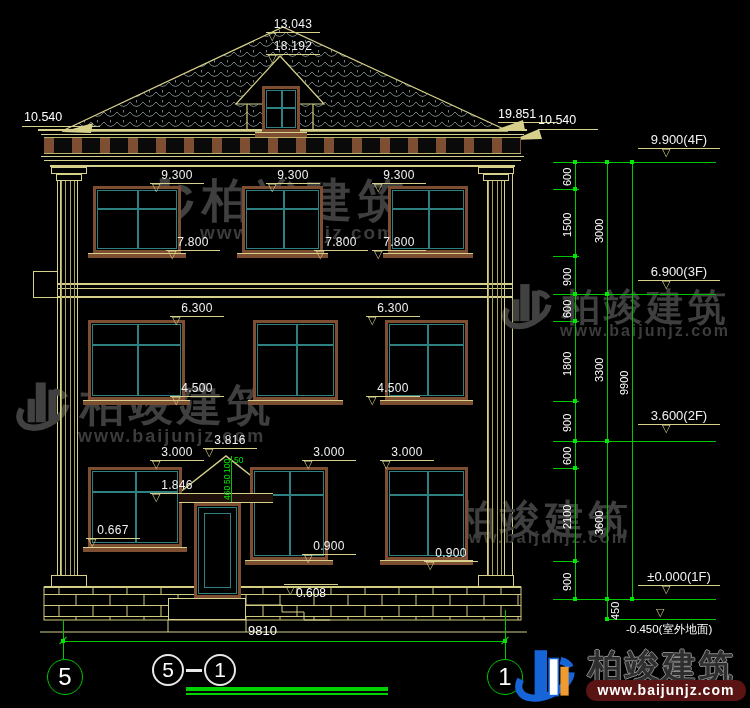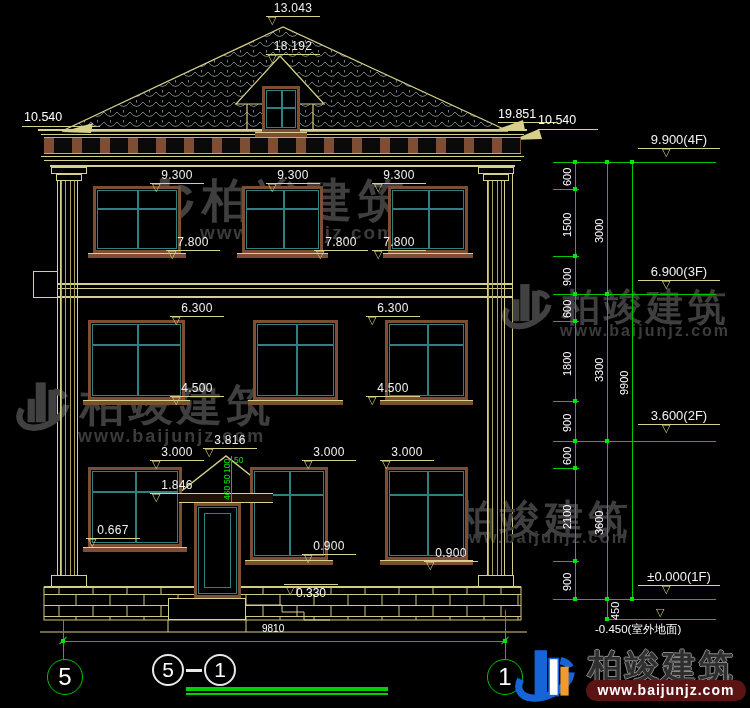--- a/index.html
+++ b/index.html
@@ -182,21 +182,21 @@
       <div class="g2"></div>
     </div>
   <div class="cap" style="left:168px;top:598px;width:78px;height:22px;z-index:4"></div>
 
   <div class="vgl" style="left:231px;top:456px;height:46px"></div>
   <span class="rgl" style="left:222px;top:473px">100</span>
   <span class="rgl" style="left:222px;top:484px">50</span>
   <span class="rgl" style="left:222px;top:500px">460</span>
   <span class="a" style="left:234px;top:455px;color:#00e800;font-size:8.5px;z-index:7">50</span>
 
-  <div class="mk" style="left:266px;top:2px">
+  <div class="mk" style="left:266px;top:18px">
       <div class="t">13.043</div>
       <div class="b"></div>
       <span class="tr">▽</span>
     </div>
   <div class="mk" style="left:266px;top:40px">
       <div class="t">18.192</div>
       <div class="b"></div>
       <span class="tr">▽</span>
     </div>
 
@@ -291,21 +291,21 @@
       <span class="tr">▽</span>
     </div>
   <div class="mk" style="left:424px;top:547px">
       <div class="t">0.900</div>
       <div class="b"></div>
       <span class="tr">▽</span>
     </div>
 
   <div class="hl" style="left:284px;top:584px;width:54px;z-index:7"></div>
   <span class="a" style="left:286px;top:584px;color:#d6d08a;font-size:11px;z-index:7">▽</span>
-  <span class="wtxt" style="left:296px;top:586px;font-size:12px">0.330</span>
+  <span class="wtxt" style="left:296px;top:586px;font-size:12px">0.608</span>
 
   <span class="wtxt" style="left:24px;top:110px;font-size:12.5px">10.540</span>
   <div class="hl" style="left:22px;top:126px;width:78px"></div>
   <span class="wtxt" style="left:498px;top:107px;font-size:12.5px">19.851</span>
   <div class="hl" style="left:498px;top:122px;width:58px"></div>
   <span class="wtxt" style="left:538px;top:113px;font-size:12.5px">10.540</span>
   <div class="hl" style="left:538px;top:129px;width:60px"></div>
 
   <div class="lv" style="left:638px;top:133px">
       <div class="t">9.900(4F)</div>
@@ -321,21 +321,21 @@
       <div class="t">3.600(2F)</div>
       <div class="b"></div>
       <span class="tr">▽</span>
     </div>
   <div class="lv" style="left:638px;top:570px">
       <div class="t">±0.000(1F)</div>
       <div class="b"></div>
       <span class="tr">▽</span>
     </div>
   <span class="a" style="left:656px;top:606px;color:#d6d08a;font-size:11px;z-index:7">▽</span>
-  <span class="wtxt" style="left:595px;top:622px;font-size:11.5px">-0.450(室外地面)</span>
+  <span class="wtxt" style="left:626px;top:622px;font-size:11.5px">-0.450(室外地面)</span>
 
   <div class="hgl" style="left:575px;top:162px;width:141px"></div>
   <div class="hgl" style="left:575px;top:294px;width:141px"></div>
   <div class="hgl" style="left:575px;top:441px;width:141px"></div>
   <div class="hgl" style="left:575px;top:599px;width:141px"></div>
   <div class="hgl" style="left:607px;top:619px;width:109px"></div>
 
   <div class="vgl" style="left:575px;top:162px;height:437px"></div>
   <div class="vgl" style="left:607px;top:162px;height:457px"></div>
   <div class="vgl" style="left:632px;top:162px;height:437px"></div>
@@ -385,21 +385,21 @@
 
   <span class="rl" style="left:618px;top:395px">9900</span>
 
   <div class="hgl" style="left:63px;top:641px;width:442px"></div>
   <div class="gsl" style="left:58px;top:640px"></div>
   <div class="gsl" style="left:500px;top:640px"></div>
   <div class="gsq" style="left:61px;top:639px"></div>
   <div class="gsq" style="left:503px;top:639px"></div>
   <div class="vgl" style="left:63px;top:620px;height:39px"></div>
   <div class="vgl" style="left:505px;top:610px;height:49px"></div>
-  <span class="wtxt" style="left:262px;top:623px;font-size:10px">9810</span>
+  <span class="wtxt" style="left:248px;top:623px;font-size:13px">9810</span>
 
   <div class="ac" style="left:47px;top:659px;width:36px;height:36px;font-size:24px;line-height:33px">5</div>
   <div class="ac" style="left:487px;top:659px;width:36px;height:36px;font-size:24px;line-height:33px">1</div>
 
   <div class="tc" style="left:152px;top:654px;width:32px;height:32px;font-size:21px;line-height:28px">5</div>
   <div class="a" style="left:186px;top:669px;width:16px;height:3px;background:#e8e8e8;z-index:7"></div>
   <div class="tc" style="left:204px;top:654px;width:32px;height:32px;font-size:21px;line-height:28px">1</div>
   <div class="a" style="left:186px;top:687px;width:202px;height:4px;background:#00d000;z-index:7"></div>
   <div class="a" style="left:186px;top:693px;width:202px;height:2px;background:#00d000;z-index:7"></div>
 

